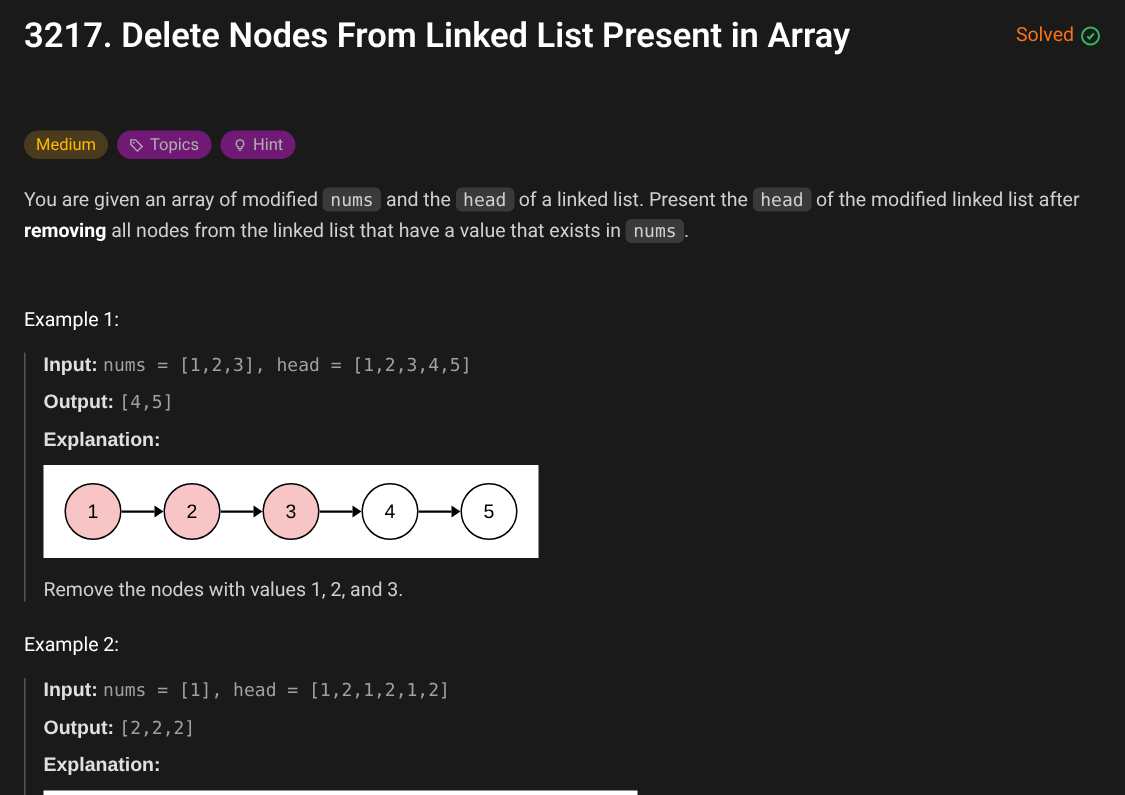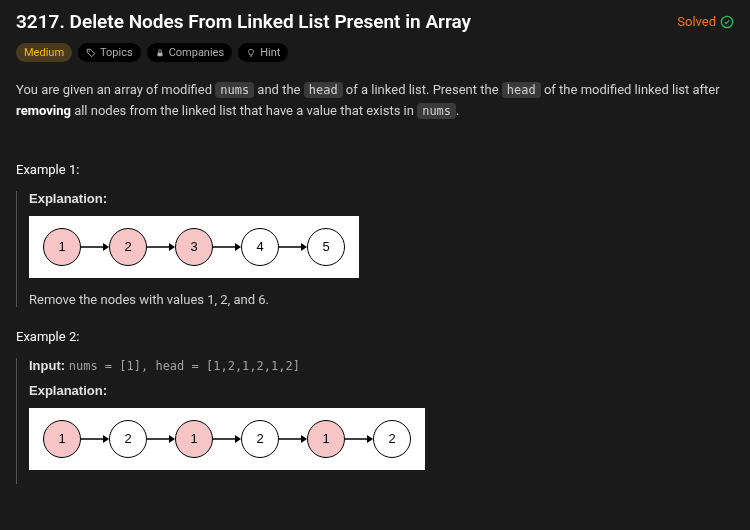--- a/index.html
+++ b/index.html
@@ -11,44 +11,45 @@
     padding: 10px 16px;
     width: 750px;
   }
   .header-row {
     display: flex;
     justify-content: space-between;
     align-items: center;
     margin-bottom: 10px;
   }
   .title {
-    font-size: 19px;
+    font-size: 23px;
     font-weight: 600;
     color: #ffffff;
   }
   .solved {
     color: #f97316;
     font-size: 13px;
     display: flex;
     align-items: center;
     gap: 4px;
   }
   .solved svg { width: 14px; height: 14px; }
   .pills { display: flex; gap: 6px; margin-bottom: 18px; }
   .pill {
     display: inline-flex;
     align-items: center;
     gap: 4px;
     padding: 3px 8px;
     border-radius: 10px;
     font-size: 11px;
     cursor: pointer;
+    margin-top: 40px;
   }
   .pill-medium { background: #4a3b1f; color: #ffb800; }
-  .pill-dark { background: #000000; color: #b0b0b0; }
+  .pill-dark { background: #701a75; color: #b0b0b0; }
   .pill svg { width: 10px; height: 10px; }
   .description { line-height: 1.6; margin-bottom: 40px; color: #d0d0d0; }
   .description strong { color: #fff; }
   code {
     background: #3a3a3a;
     padding: 1px 5px;
     border-radius: 4px;
     font-family: Menlo, Consolas, monospace;
     font-size: 12px;
     color: #d0d0d0;
@@ -110,41 +111,36 @@
     <span>Medium</span>
   </div>
   <div class="pill pill-dark">
     <svg viewBox="0 0 16 16" fill="none" stroke="#b0b0b0" stroke-width="1.5">
         <path d="M2 2h5l7 7-5 5-7-7V2z"></path>
         <circle cx="5" cy="5" r="1" fill="#b0b0b0" stroke="none"></circle>
       </svg>
     <span>Topics</span>
   </div>
   <div class="pill pill-dark">
-    <svg viewBox="0 0 16 16" fill="#b0b0b0">
-        <rect x="4" y="7" width="8" height="6" rx="1"></rect>
-        <path d="M6 7V5a2 2 0 014 0v2" fill="none" stroke="#b0b0b0" stroke-width="1.5"></path>
-      </svg>
-    <span>Companies</span>
-  </div>
-  <div class="pill pill-dark">
     <svg viewBox="0 0 16 16" fill="none" stroke="#b0b0b0" stroke-width="1.3">
         <path d="M8 2a4 4 0 00-2 7.5V11h4V9.5A4 4 0 008 2z"></path>
         <path d="M6.5 13h3"></path>
       </svg>
     <span>Hint</span>
   </div>
 </div>
 
 <div class="description">
   <span>You are given an array of modified </span><code>nums</code><span> and the </span><code>head</code><span> of a linked list. Present the </span><code>head</code><span> of the modified linked list after </span><strong>removing</strong><span> all nodes from the linked list that have a value that exists in </span><code>nums</code><span>.</span>
 </div>
 
 <div class="example-title">Example 1:</div>
 <div class="example-block">
+  <div class="example-line"><strong>Input: </strong><span>nums = [1,2,3], head = [1,2,3,4,5]</span></div>
+  <div class="example-line"><strong>Output: </strong><span>[4,5]</span></div>
   <div class="example-line"><strong>Explanation:</strong></div>
   <div class="diagram">
     <div class="nodes-row" id="ex1-nodes">
         <div class="node del">1</div>
         <div class="arrow">
           <svg viewBox="0 0 28 10">
             <line x1="0" y1="5" x2="22" y2="5" stroke="#000" stroke-width="1.5"></line>
             <polygon points="22,1 28,5 22,9" fill="#000"></polygon>
           </svg>
         </div>
@@ -165,26 +161,27 @@
         <div class="node">4</div>
         <div class="arrow">
           <svg viewBox="0 0 28 10">
             <line x1="0" y1="5" x2="22" y2="5" stroke="#000" stroke-width="1.5"></line>
             <polygon points="22,1 28,5 22,9" fill="#000"></polygon>
           </svg>
         </div>
         <div class="node">5</div>
       </div>
   </div>
-  <div class="caption">Remove the nodes with values 1, 2, and 6.</div>
+  <div class="caption">Remove the nodes with values 1, 2, and 3.</div>
 </div>
 
 <div class="example-title">Example 2:</div>
 <div class="example-block">
   <div class="example-line"><strong>Input: </strong><span>nums = [1], head = [1,2,1,2,1,2]</span></div>
+  <div class="example-line"><strong>Output: </strong><span>[2,2,2]</span></div>
   <div class="example-line"><strong>Explanation:</strong></div>
   <div class="diagram">
     <div class="nodes-row" id="ex2-nodes">
         <div class="node del">1</div>
         <div class="arrow">
           <svg viewBox="0 0 28 10">
             <line x1="0" y1="5" x2="22" y2="5" stroke="#000" stroke-width="1.5"></line>
             <polygon points="22,1 28,5 22,9" fill="#000"></polygon>
           </svg>
         </div>

